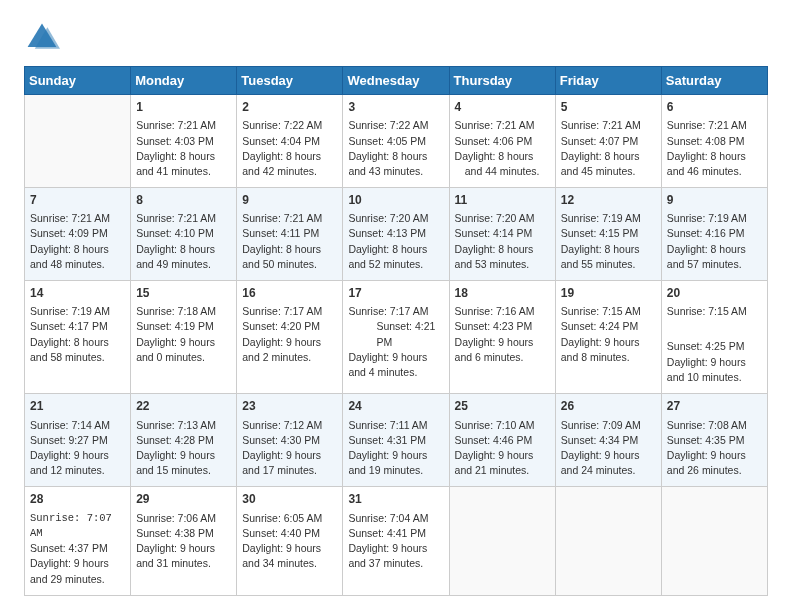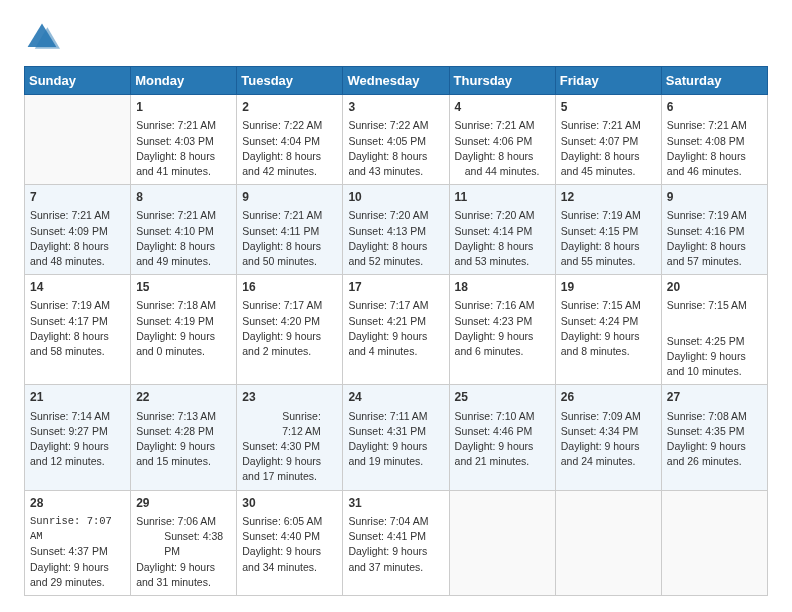--- a/index.html
+++ b/index.html
@@ -253,21 +253,21 @@
             <td>
               <span class="day-num">16</span>
               <span style="display: block;">Sunrise: 7:17 AM</span>
               <span style="display: block;">Sunset: 4:20 PM</span>
               <span style="display: block;">Daylight: 9 hours</span>
               <span style="display: block;">and 2 minutes.</span>
             </td>
             <td>
               <span class="day-num">17</span>
               <span style="display: block;">Sunrise: 7:17 AM</span>
-              <span style="display: block;">Sunset: 4:21 PM</span>
+              <span style="display: block; margin-left: 28px;">Sunset: 4:21 PM</span>
               <span style="display: block;">Daylight: 9 hours</span>
               <span style="display: block;">and 4 minutes.</span>
             </td>
             <td>
               <span class="day-num">18</span>
               <span style="display: block;">Sunrise: 7:16 AM</span>
               <span style="display: block;">Sunset: 4:23 PM</span>
               <span style="display: block;">Daylight: 9 hours</span>
               <span style="display: block;">and 6 minutes.</span>
             </td>
@@ -296,21 +296,21 @@
             </td>
             <td>
               <span class="day-num">22</span>
               <span style="display: block;">Sunrise: 7:13 AM</span>
               <span style="display: block;">Sunset: 4:28 PM</span>
               <span style="display: block;">Daylight: 9 hours</span>
               <span style="display: block;">and 15 minutes.</span>
             </td>
             <td>
               <span class="day-num">23</span>
-              <span style="display: block; margin-left: 40px;">Sunrise: 7:12 AM</span>
+              <span style="display: block;">Sunrise: 7:12 AM</span>
               <span style="display: block;">Sunset: 4:30 PM</span>
               <span style="display: block;">Daylight: 9 hours</span>
               <span style="display: block;">and 17 minutes.</span>
             </td>
             <td>
               <span class="day-num">24</span>
               <span style="display: block;">Sunrise: 7:11 AM</span>
               <span style="display: block;">Sunset: 4:31 PM</span>
               <span style="display: block;">Daylight: 9 hours</span>
               <span style="display: block;">and 19 minutes.</span>
@@ -341,21 +341,21 @@
             <td>
               <span class="day-num">28</span>
               <span style="display: block; font-family: Liberation Mono, monospace;">Sunrise: 7:07 AM</span>
               <span style="display: block;">Sunset: 4:37 PM</span>
               <span style="display: block;">Daylight: 9 hours</span>
               <span style="display: block;">and 29 minutes.</span>
             </td>
             <td>
               <span class="day-num">29</span>
               <span style="display: block;">Sunrise: 7:06 AM</span>
-              <span style="display: block; margin-left: 28px;">Sunset: 4:38 PM</span>
+              <span style="display: block;">Sunset: 4:38 PM</span>
               <span style="display: block;">Daylight: 9 hours</span>
               <span style="display: block;">and 31 minutes.</span>
             </td>
             <td>
               <span class="day-num">30</span>
               <span style="display: block;">Sunrise: 6:05 AM</span>
               <span style="display: block;">Sunset: 4:40 PM</span>
               <span style="display: block;">Daylight: 9 hours</span>
               <span style="display: block;">and 34 minutes.</span>
             </td>

